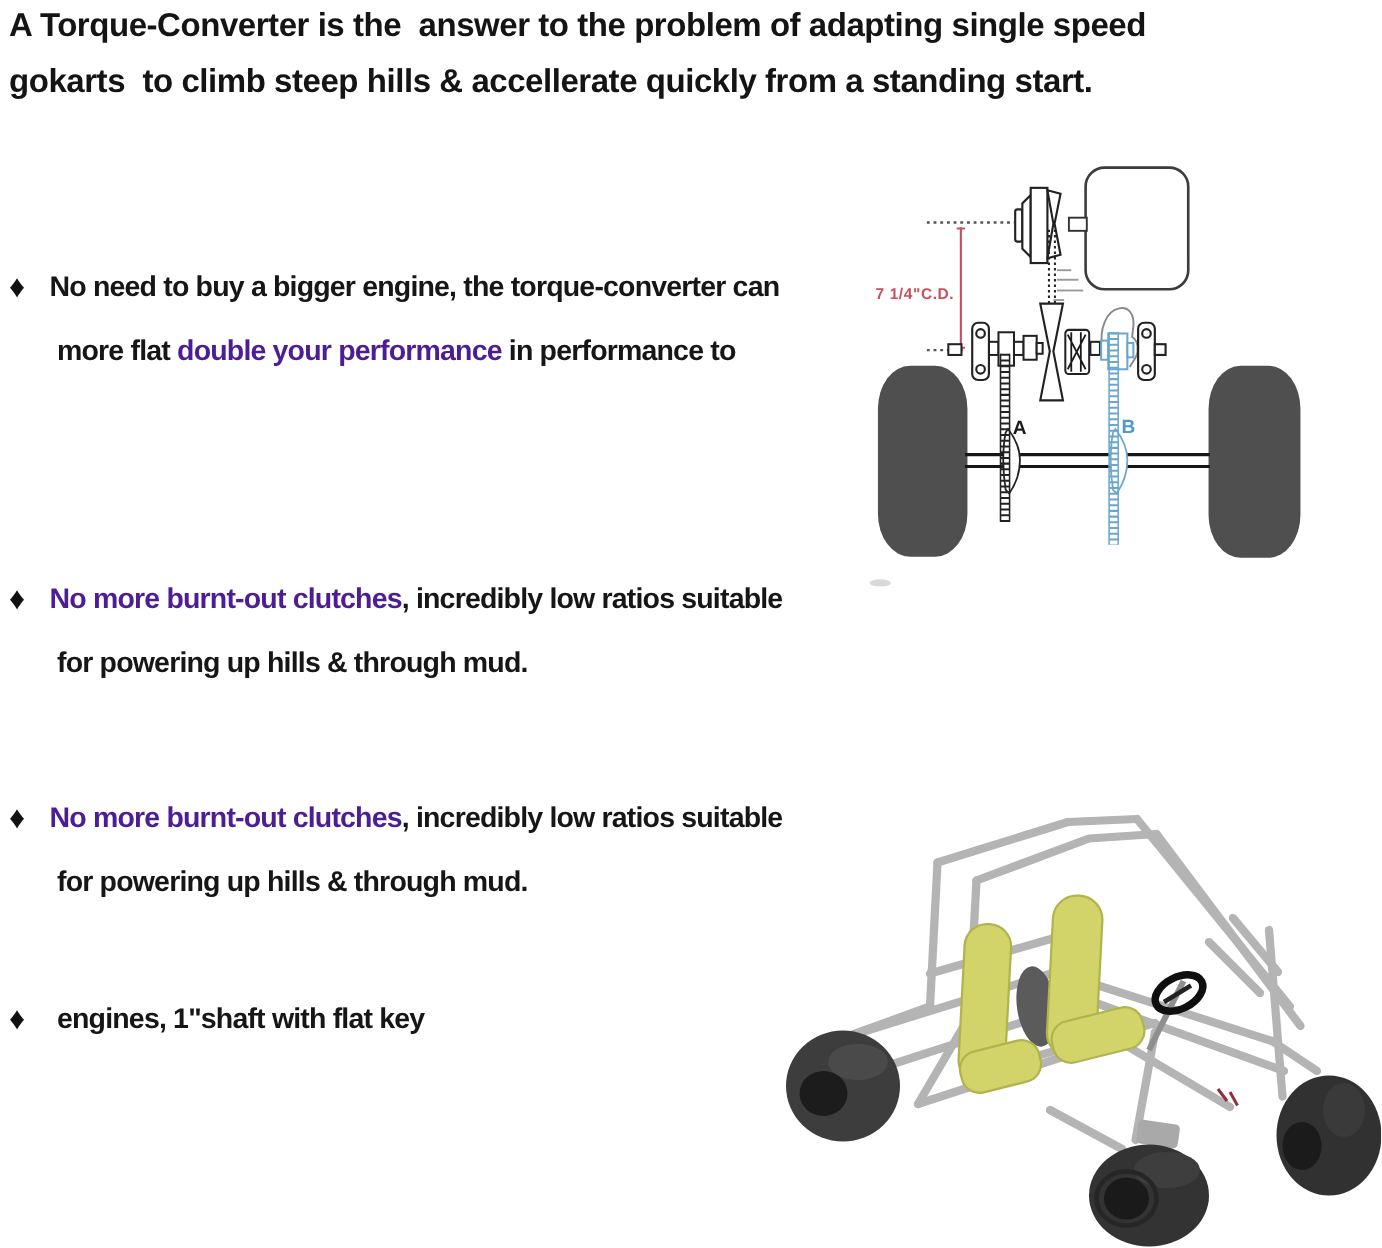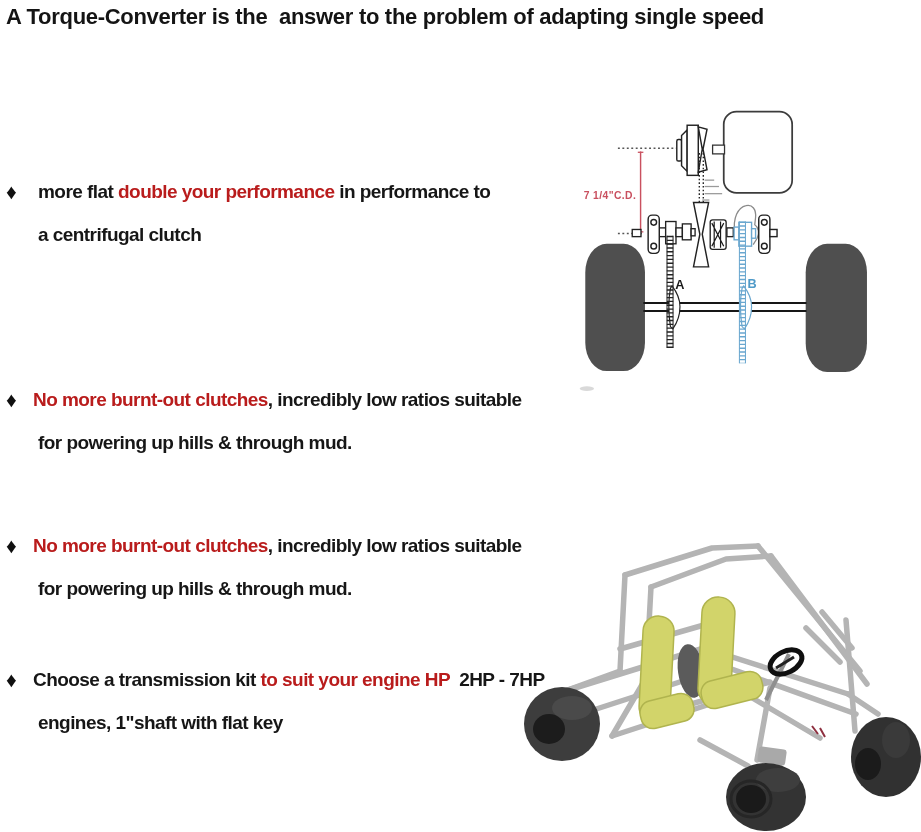--- a/index.html
+++ b/index.html
@@ -8,40 +8,41 @@
   
   .headline{position:absolute;left:6px;top:-2px;width:914px;font-size:22px;line-height:37px;
             letter-spacing:-0.3px;color:#141414;}
   .hl-line{white-space:pre;}
   
   .bullet{position:absolute;left:6px;width:530px;font-size:19px;line-height:43px;letter-spacing:-0.55px;}
   .bullet .diamond{position:absolute;left:0;top:0;font-size:21px;color:#101010;}
   .bullet .btext{margin-left:27px;}
   .bl{white-space:pre;}
   .bl.cont{padding-left:5px;}
-  .hl{color:#b91c1c;}
+  .hl{color:#4c1d95;}
   #b1{top:170px;} #b2{top:378px;} #b3{top:524px;} #b4{top:658px;}
   
   .diagram{position:absolute;}
   svg text{font-family:"Liberation Sans","DejaVu Sans",sans-serif;}
 </style>
 </head>
 <body>
 
 <div id="page">
 
   <div class="headline">
     <div class="hl-line">A Torque-Converter is the  answer to the problem of adapting single speed</div>
+    <div class="hl-line">gokarts  to climb steep hills &amp; accellerate quickly from a standing start.</div>
   </div>
 
   <div class="bullet" id="b1">
     <span class="diamond">♦</span>
     <div class="btext">
+      <div class="bl">No need to buy a bigger engine, the torque-converter can</div>
       <div class="bl cont"><span>more flat </span><span class="hl">double your performance</span><span> in performance to</span></div>
-      <div class="bl cont">a centrifugal clutch</div>
     </div>
   </div>
 
   <div class="bullet" id="b2">
     <span class="diamond">♦</span>
     <div class="btext">
       <div class="bl"><span class="hl">No more burnt-out clutches</span><span>, incredibly low ratios suitable</span></div>
       <div class="bl cont">for powering up hills &amp; through mud.</div>
     </div>
   </div>
@@ -50,21 +51,20 @@
     <span class="diamond">♦</span>
     <div class="btext">
       <div class="bl"><span class="hl">No more burnt-out clutches</span><span>, incredibly low ratios suitable</span></div>
       <div class="bl cont">for powering up hills &amp; through mud.</div>
     </div>
   </div>
 
   <div class="bullet" id="b4">
     <span class="diamond">♦</span>
     <div class="btext">
-      <div class="bl"><span>Choose a transmission kit </span><span class="hl">to suit your engine HP</span><span>  2HP - 7HP</span></div>
       <div class="bl cont">engines, 1"shaft with flat key</div>
     </div>
   </div>
 
   <svg class="diagram" style="left:540px;top:95px;" width="381" height="370" viewBox="540 95 381 465">
 
     <rect x="548" y="282" width="75" height="160" rx="27" ry="36" fill="#4f4f4f"></rect>
     <rect x="825" y="282" width="77" height="161" rx="27" ry="36" fill="#4f4f4f"></rect>
     <ellipse cx="550" cy="464" rx="9" ry="3" fill="#c9c9c9" opacity="0.7"></ellipse>
 

